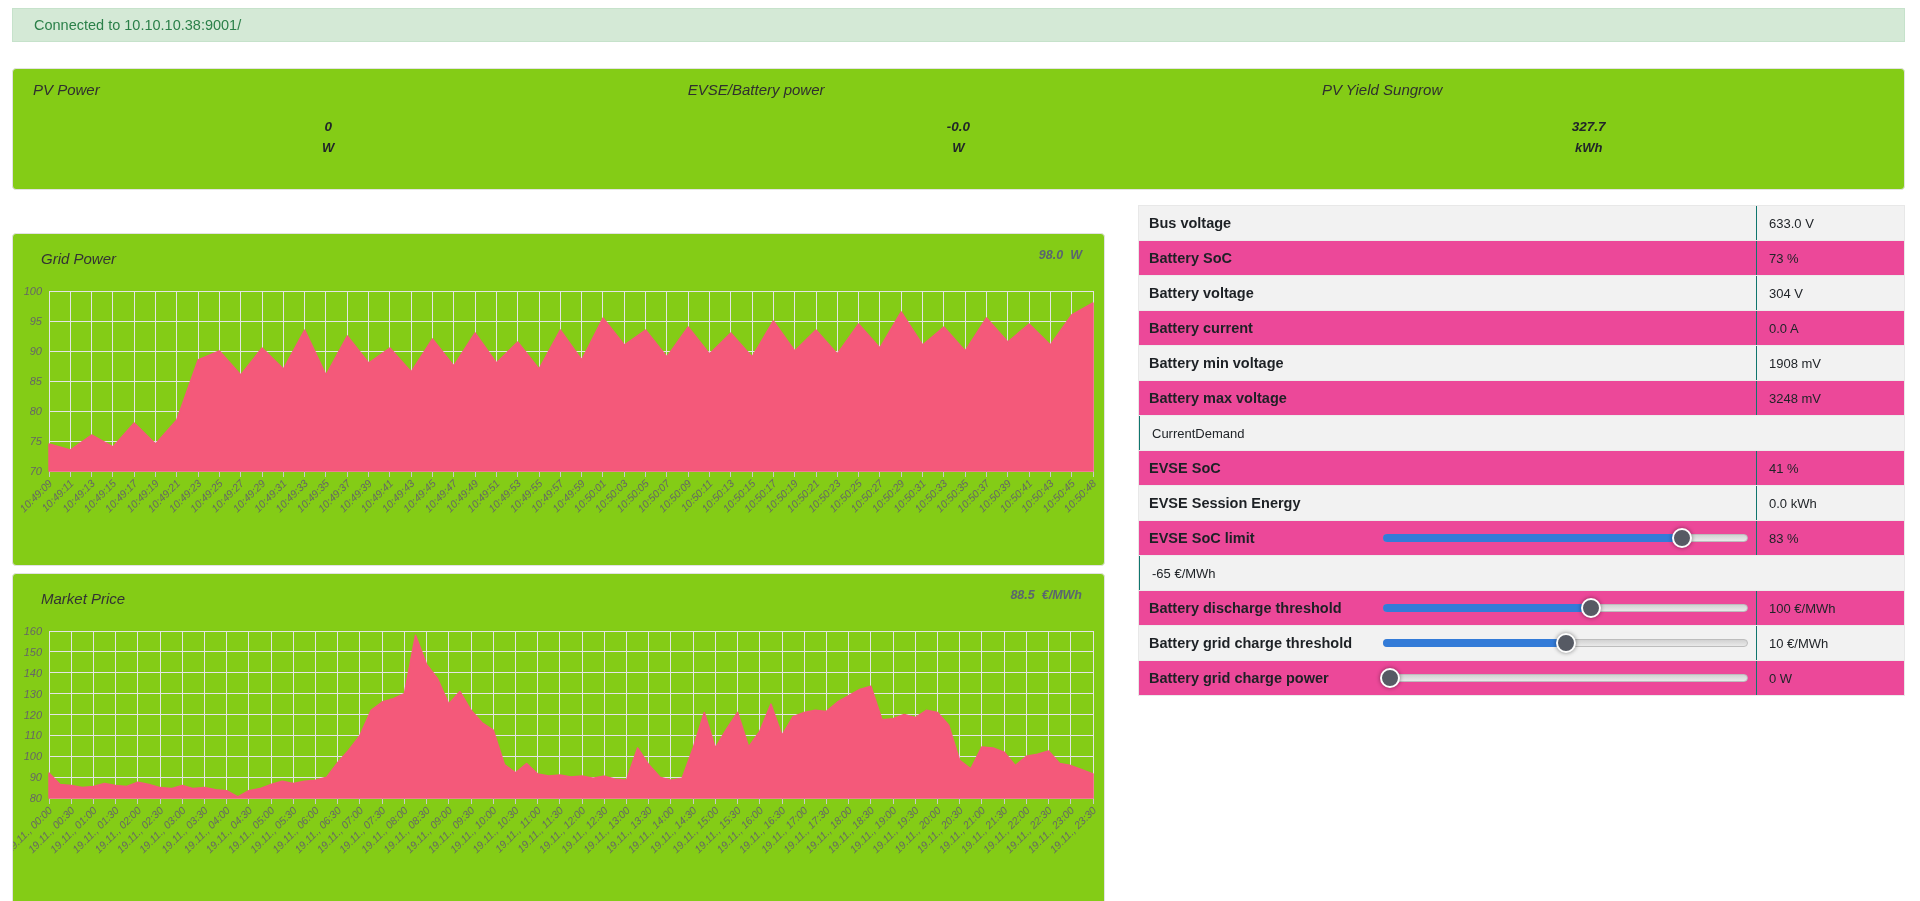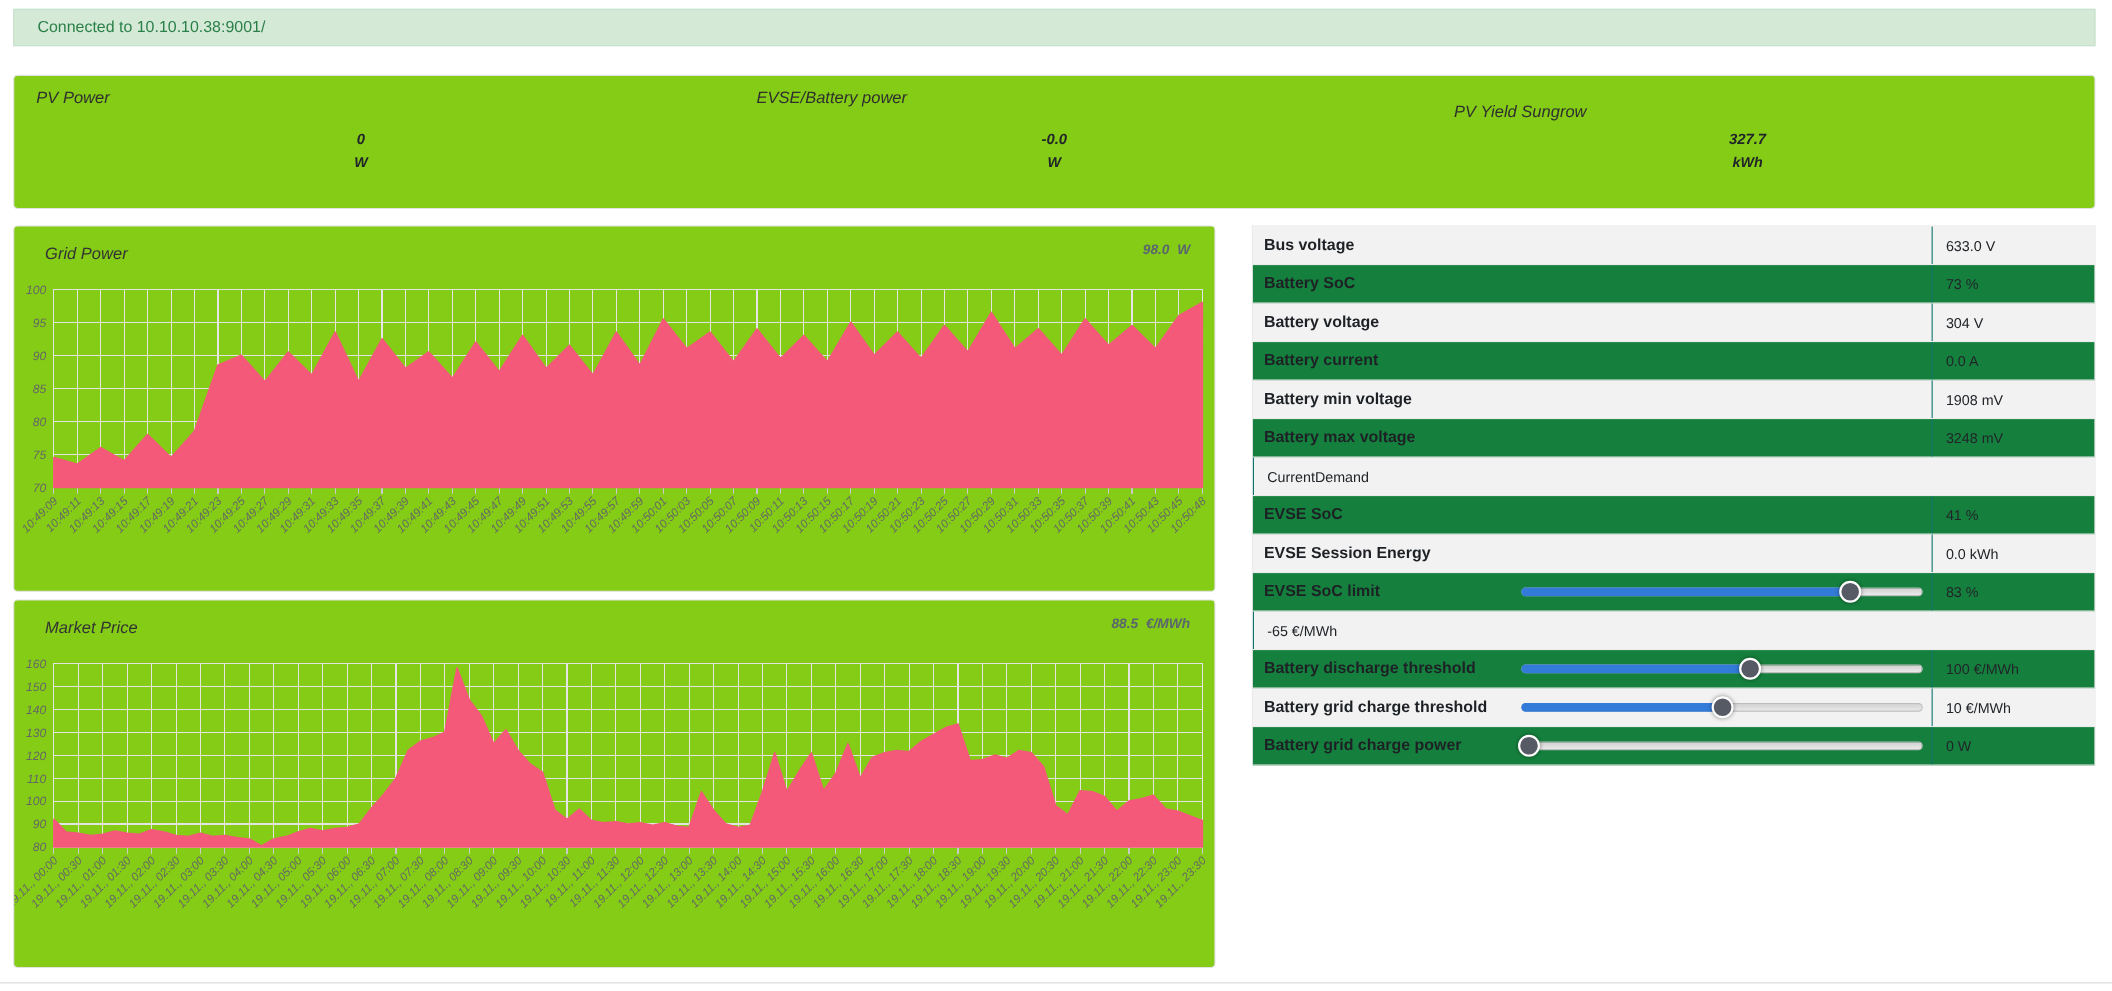--- a/index.html
+++ b/index.html
@@ -11,41 +11,41 @@
     height:34px; display:flex; align-items:center; padding:0 21px; font-size:14.5px;
   }
 
   .card { background:#84cc16; border:1px solid #e2e2e2; border-radius:4px;font-style:italic; }
 
   .stats-card { margin-top:26px; height:122px; position:relative; }
   .stats-titles { position:relative; height:22px; margin-top:12px; font-size:15px; color:#2f2f2f; }
   .stat-title { position:absolute; top:0; white-space:nowrap; }
   .stat-title.t0 { left:20px; }
   .stat-title.t1 { left:39.3%; transform:translateX(-50%); }
-  .stat-title.t2 { left:72.4%; transform:translateX(-50%);margin-top:12px; }
+  .stat-title.t2 { left:72.4%; transform:translateX(-50%); }
   .stats-values { display:flex; margin-top:16px; }
   .stat-value-cell { width:33.33%; text-align:center; }
   .stat-value { font-weight:bold; font-size:13.5px; }
   .stat-unit  { font-weight:bold; font-size:13px; margin-top:6px; }
 
   .main-row { display:flex; gap:33px; margin-top:15px; align-items:flex-start; }
   .charts-col { width:1093px; flex:0 0 1093px; }
 
-  .chart-card { position:relative; }
+  .chart-card { position:relative;margin-top:28px; }
   .chart-card.grid-power { height:333px; }
   .chart-card.market-price { height:335px; margin-top:7px; }
   .chart-head { position:relative; height:40px; }
   .chart-title { position:absolute; left:28px; top:16px; font-size:15px; color:#333; }
   .chart-current { position:absolute; right:22px; top:14px; font-size:12.5px; font-weight:bold; color:#5a6570; }
   .chart-current .unit { margin-left:7px; }
   svg.chart { display:block; }
   svg.chart text { font-family:"Liberation Sans","DejaVu Sans",sans-serif; }
 
   .status-table { flex:1; border:1px solid #e8e8e8; border-bottom:none; }
-  .t-row { display:flex; height:35px; border-bottom:1px solid #ebebeb; background:#15803d; }
+  .t-row { display:flex; height:35px; border-bottom:1px solid #ebebeb; background:#ec4899; }
   .t-row.odd { background:#f2f2f2; }
   .t-label-cell { flex:1; position:relative; display:flex; align-items:center; padding-left:10px; }
   .t-label { font-weight:bold; font-size:14.5px; color:#1d2125; white-space:nowrap; }
   .t-value-cell { width:148px; border-left:1px solid #0f766e; display:flex; align-items:center; padding-left:12px; font-size:13px; }
 
   .slider { position:absolute; right:8px; top:50%; transform:translateY(-50%); width:365px; height:20px; cursor:pointer; }
   .slider-track {
     position:absolute; left:0; right:0; top:50%; height:8px; transform:translateY(-50%);
     background:linear-gradient(#d2d2d2,#e9e9e9); border:1px solid #bdbdbd; border-radius:5px;
   }

